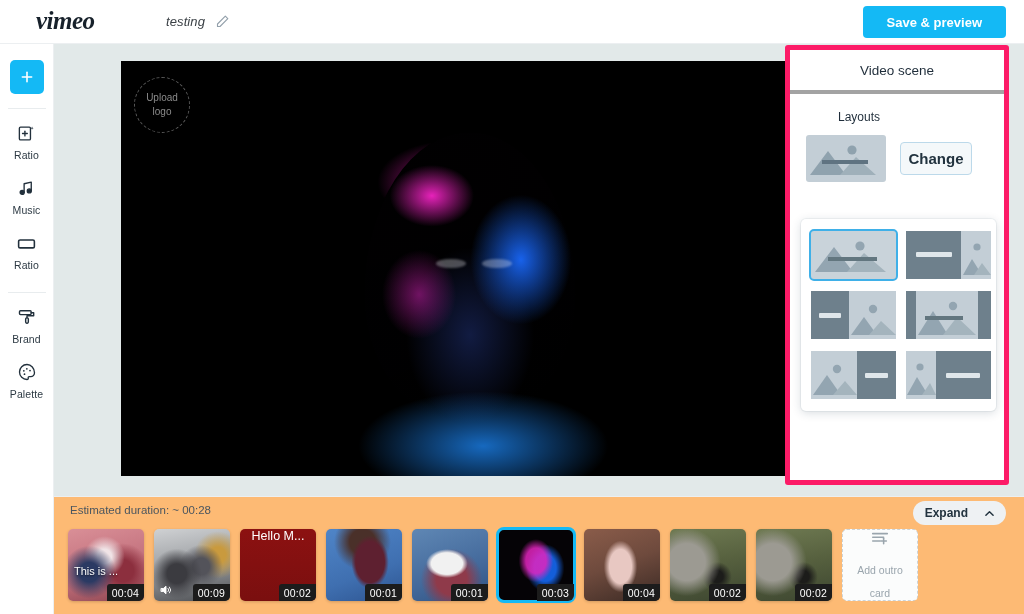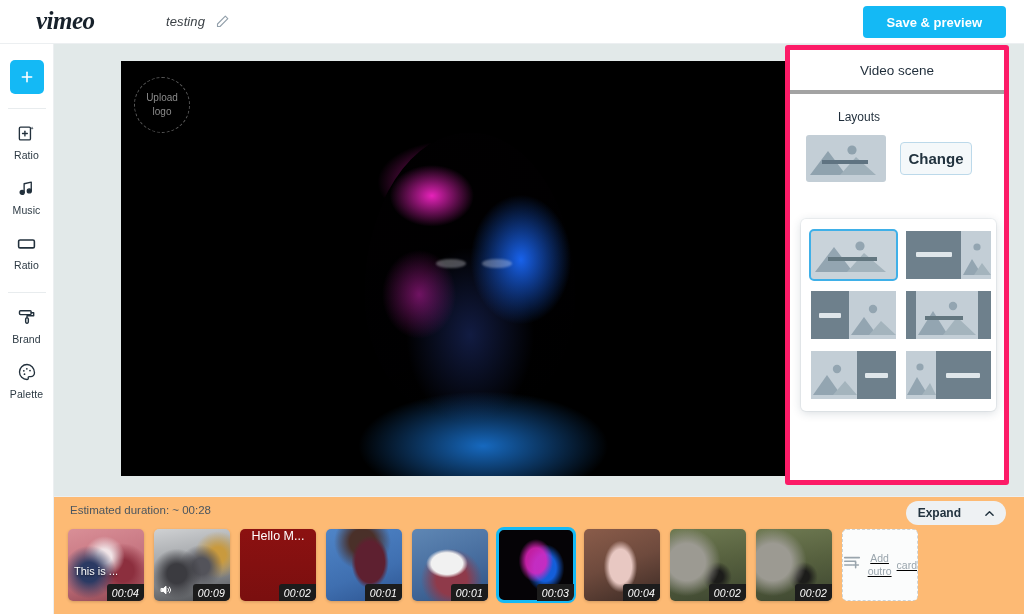--- a/index.html
+++ b/index.html
@@ -148,49 +148,49 @@
   .timeline {
     position: absolute; left: 54px; top: 496px; width: 970px; height: 118px;
     background: #fdba74; border-top: 1px solid #eceff1;
   }
   .est {
     position: absolute; left: 16px; top: 7px; font-size: 11.5px; color: #4b565f;
   }
   .expand-btn {
     position: absolute; right: 18px; top: 4px; height: 24px; padding: 0 12px;
     background: #eef1f3; border: none; border-radius: 12px; cursor: pointer;
-    display: flex; align-items: center; gap: 24px;
+    display: flex; align-items: center; gap: 17px;
     font-family: "Liberation Sans", sans-serif; font-size: 12px; font-weight: bold; color: #22333f;
   }
   .clips {
     position: absolute; left: 14px; top: 32px; display: flex; gap: 10px; align-items: flex-start;
   }
   .clip {
     position: relative; width: 76px; height: 72px; border-radius: 5px;
     overflow: hidden; cursor: pointer; flex: none;
     box-shadow: 0 1px 3px rgba(0,0,0,.18);
   }
   .clip.selected { outline: 3px solid #14b9f5; outline-offset: -1px; border-radius: 6px; }
   .clip .dur {
     position: absolute; right: 0; bottom: 0; background: #1c1c1c; color: #fff;
-    font-size: 10.5px; padding: 2.5px 5px; border-radius: 3px 0 4px 0; letter-spacing: .2px; font-style: italic;
+    font-size: 10.5px; padding: 2.5px 5px; border-radius: 3px 0 4px 0; letter-spacing: .2px;
   }
   .clip .ovl-text {
     position: absolute; left: 6px; top: 36px; color: #fff; font-size: 11px;
     text-shadow: 0 1px 2px rgba(0,0,0,.6); white-space: nowrap;
   }
   .clip .spk { position: absolute; left: 5px; bottom: 4px; width: 14px; height: 14px; }
   .clip.card { display: flex; align-items: flex-start; justify-content: center; }
   .clip.card .ovl-text {
     position: static; color: #fff; font-size: 12.5px; text-shadow: none;
   }
   .outro {
     width: 76px; height: 72px; border-radius: 5px; border: 1.4px dashed #ccd4d9;
-    background: #fbfcfc; display: flex; flex-direction: row; align-items: center;
-    justify-content: flex-end; gap: 5px; cursor: pointer; flex: none; text-decoration: underline;
+    background: #fbfcfc; display: flex; flex-direction: column; align-items: center;
+    justify-content: space-between; gap: 5px; cursor: pointer; flex: none;
   }
   .outro span { font-size: 10.5px; color: #9aa5ad; text-align: center; line-height: 13px; }
 
   
   .ph1 { background:
       radial-gradient(circle at 28% 60%, #2b3a63 0 14%, rgba(43,58,99,0) 38%),
       radial-gradient(circle at 48% 38%, #f0e3e6 0 12%, rgba(240,227,230,0) 34%),
       radial-gradient(circle at 72% 58%, #8c2f3e 0 16%, rgba(140,47,62,0) 40%),
       linear-gradient(165deg,#d98f97 0%, #c2707c 55%, #8e4550 100%); }
   .ph2 { background:

